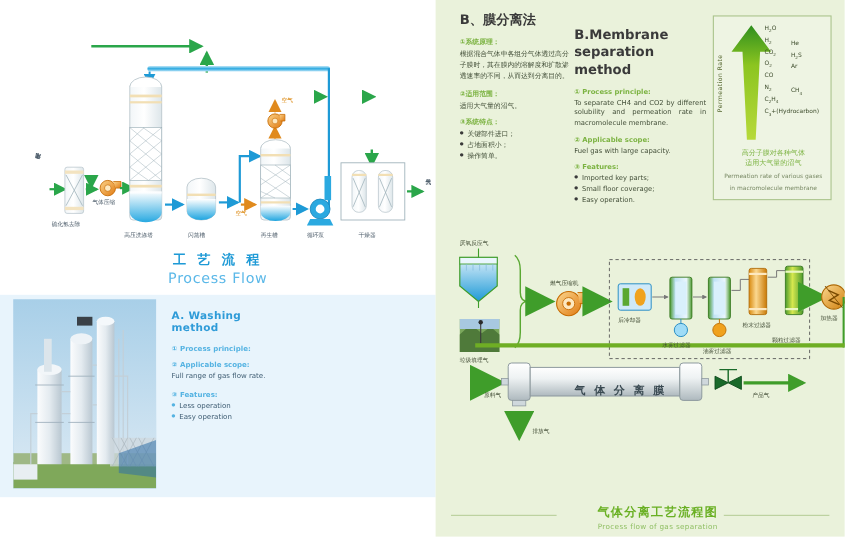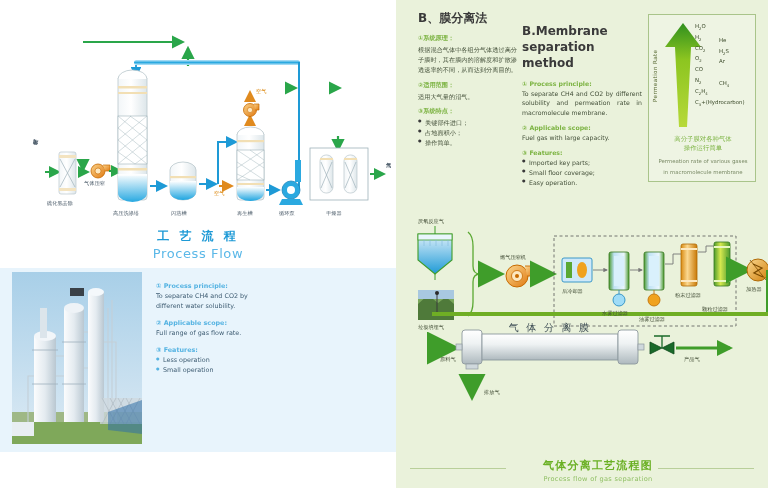--- a/index.html
+++ b/index.html
@@ -261,32 +261,32 @@
         <g stroke="#aab6bd" stroke-width="0.6">
           <path d="M90,126 L104,152 M98,126 L112,152 M106,126 L120,152 M114,126 L128,152 M104,126 L90,152 M112,126 L98,152 M120,126 L106,152 M128,126 L114,152"></path>
         </g>
         <path d="M96,140 L130,128 L130,162 L96,158 z" fill="#2f6fa8" opacity="0.55"></path>
         <rect x="0" y="150" width="22" height="14" fill="#e8eef2"></rect>
       </svg>
     </div>
 
     <div class="wash-cols">
       <div class="wc">
+        <h3>A. Washing method</h3>
         <div class="sec">
           <div class="hd">① Process principle:</div>
-          <div class="bd">To separate CH4 and CO2 by different water solubility.</div>
         </div>
         <div class="sec">
           <div class="hd">② Applicable scope:</div>
           <div class="bd">Full range of gas flow rate.</div>
         </div>
         <div class="sec">
           <div class="hd">③ Features:</div>
           <div class="li">Less operation</div>
-          <div class="li">Small operation</div>
+          <div class="li">Easy operation</div>
         </div>
       </div>
     </div>
   </div>
 
   <div class="right-col">
 
     <div class="mem-top">
       <div class="mt-cn">
         <h3>B、膜分离法</h3>
@@ -361,21 +361,21 @@
             </div>
           <div class="gas-row">
               <span class="g1">C<sub>2</sub>H<sub>4</sub></span>
             </div>
           <div class="gas-row">
               <span class="g1">C<sub>3</sub>+(Hydrocarbon)</span>
             </div>
         </div>
         <div class="perm-cap">
           <div class="c1">高分子膜对各种气体</div>
-          <div class="c1">操作运行简单</div>
+          <div class="c1">适用大气量的沼气</div>
           <div class="c2">Permeation rate of various gases</div>
           <div class="c2">in macromolecule membrane</div>
         </div>
       </div>
     </div>
 
     <div class="gs-diagram">
       <svg width="372" height="292" viewBox="0 0 372 292">
         <defs>
           <linearGradient id="gGreenArr" x1="0" y1="0" x2="1" y2="0">
@@ -552,21 +552,21 @@
       <div class="lbl" style="left:22px; top:22px;">厌氧反应气</div>
       <div class="lbl" style="left:22px; top:128px;">垃圾填埋气</div>
       <div class="lbl" style="left:104px; top:58px;">燃气压缩机</div>
       <div class="lbl" style="left:166px; top:92px;">后冷却器</div>
       <div class="lbl" style="left:206px; top:114px;">水雾过滤器</div>
       <div class="lbl" style="left:243px; top:120px;">油雾过滤器</div>
       <div class="lbl" style="left:279px; top:96px;">粉末过滤器</div>
       <div class="lbl" style="left:306px; top:110px;">颗粒过滤器</div>
       <div class="lbl" style="left:350px; top:90px;">加热器</div>
 
-      <div style="position:absolute;left:98px;top:125px;width:112px;text-align:center;font-size:10px;color:#3a4a52;letter-spacing:2.2px;font-weight:normal;">气 体 分 离 膜</div>
+      <div style="position:absolute;left:98px;top:152px;width:112px;text-align:right;font-size:10px;color:#3a4a52;letter-spacing:2.2px;font-weight:bold;">气 体 分 离 膜</div>
       <div class="lbl" style="left:44px; top:160px;">原料气</div>
       <div class="lbl" style="left:288px; top:160px;">产品气</div>
       <div class="lbl" style="left:88px; top:193px;">排放气</div>
 
       <div class="gs-title">
         <div class="cn">气体分离工艺流程图</div>
         <div class="en">Process flow of gas separation</div>
       </div>
       <div style="position:absolute;left:14px;top:272px;width:96px;height:1px;background:#b9cf9a;"></div>
       <div style="position:absolute;left:262px;top:272px;width:96px;height:1px;background:#b9cf9a;"></div>

